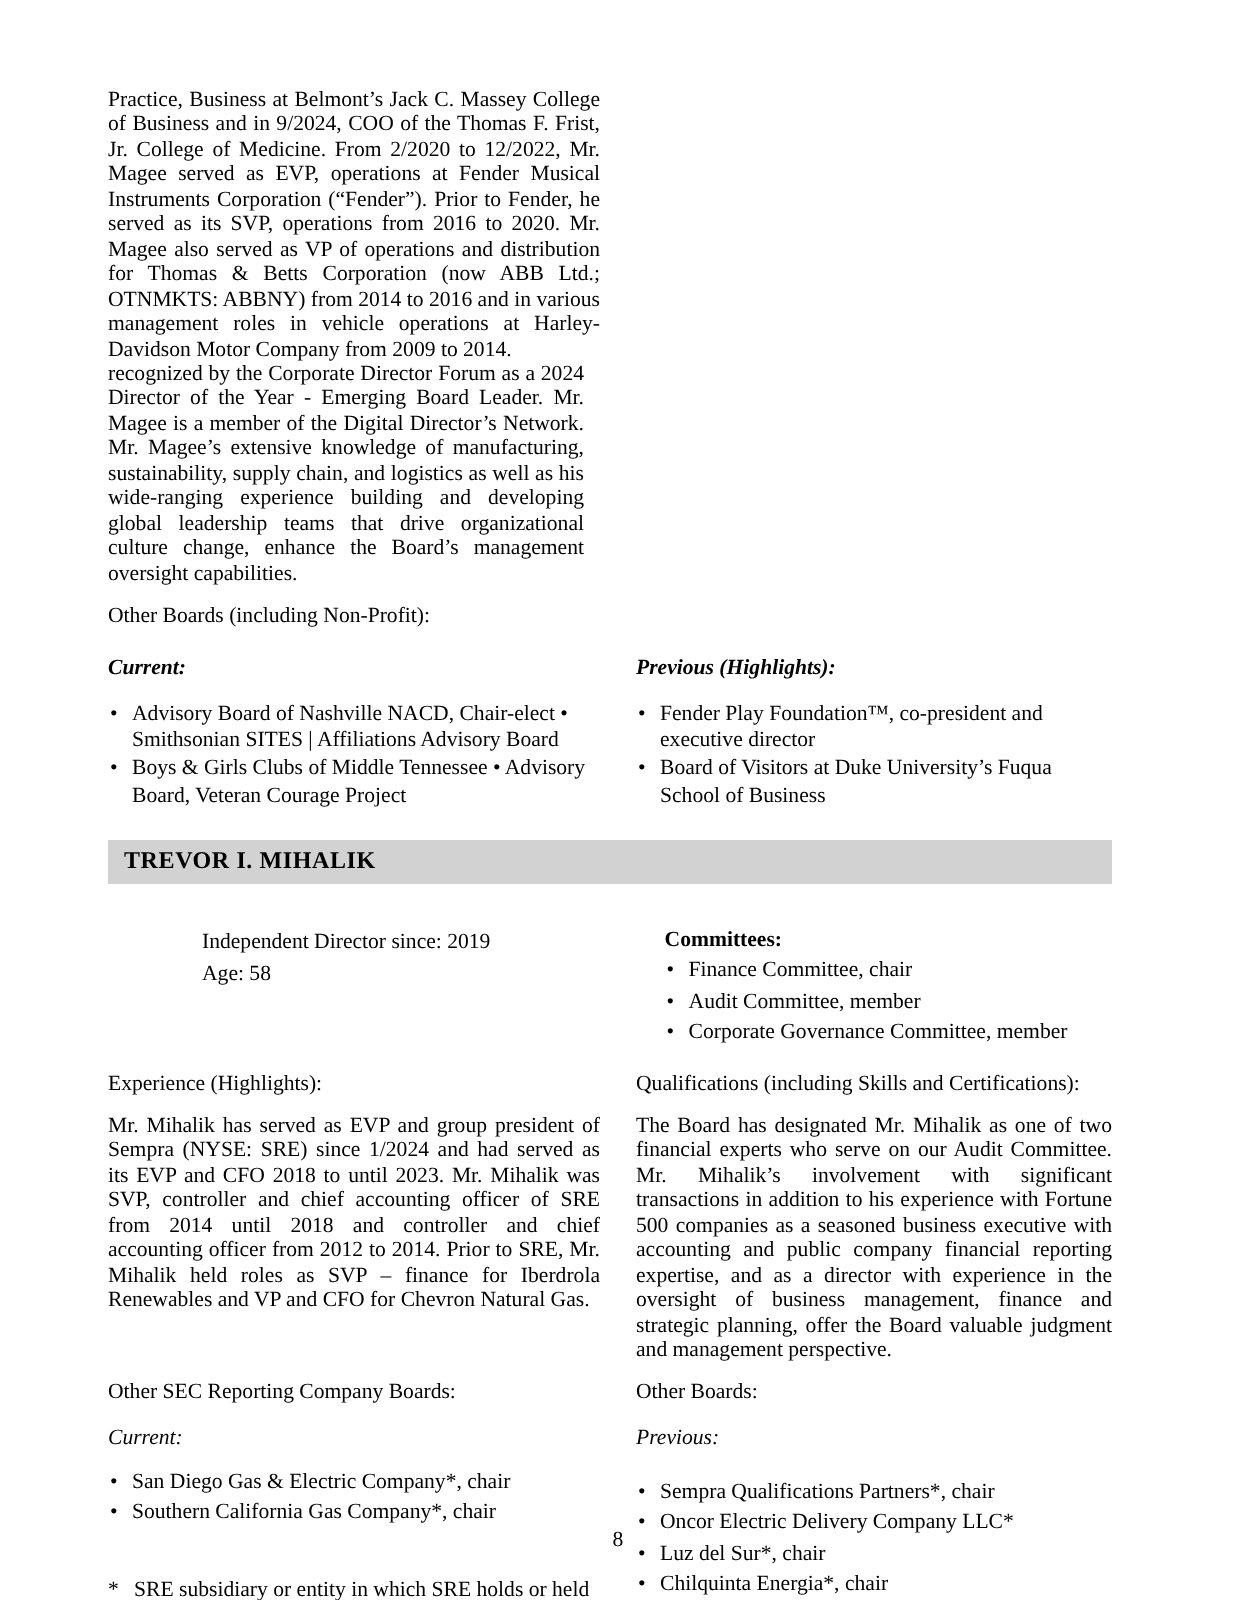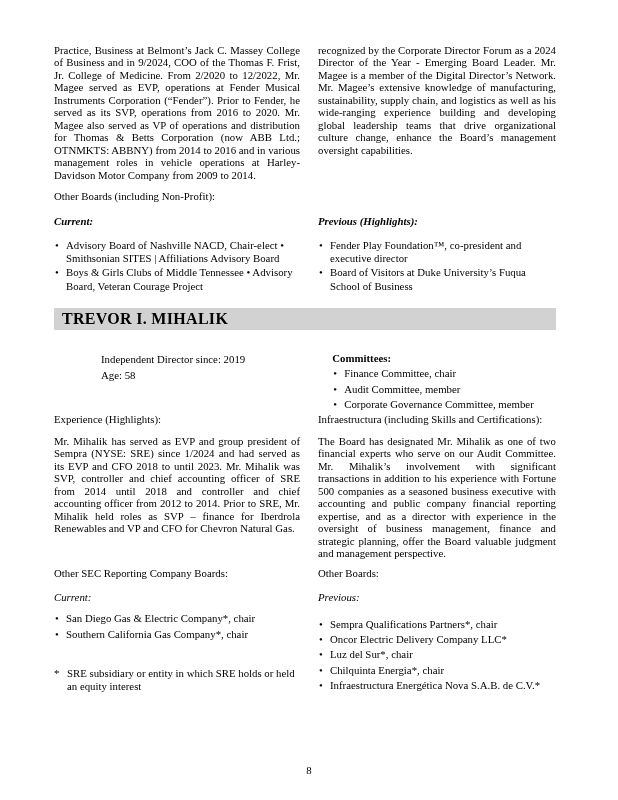--- a/index.html
+++ b/index.html
@@ -9,37 +9,37 @@
     font-family:"Liberation Serif", serif; overflow:hidden; position:relative;
   }
   .content { position:absolute; left:54px; top:0; width:502px; font-size:10.8px; }
   .cols { display:flex; justify-content:space-between; }
   .col-l { width:246px; }
   .col-r { width:238px; }
   .para { text-align:justify; line-height:12.45px; }
   .h-bold { font-weight:normal; line-height:12.5px; }
   .label-bi { font-weight:bold; font-style:italic; line-height:12.5px; }
   .label-i { font-style:italic; line-height:12.5px; }
-  .row-bio { margin-top:44px; }
+  .row-bio { margin-top:44px;flex-direction:column; }
   .mt-obh { margin-top:9px; }
   .mt-labels { margin-top:13px; }
   .mt-bullets { margin-top:11px; }
   ul.blist { margin:0; padding:0; list-style:none; }
   ul.blist li { position:relative; padding-left:12px; line-height:13.2px; margin-bottom:1px; }
   ul.blist li::before { content:"\2022"; position:absolute; left:1px; }
   ul.single li { line-height:15.4px; margin-bottom:0; }
   .namebar {
     margin-top:14px; height:22px; background:#d2d2d2;
     display:flex; align-items:center; padding-left:8px;
-    font-weight:bold; font-size:16px; letter-spacing:0.3px;
+    font-weight:bold; font-size:12px; letter-spacing:0.3px;
   }
   .mt-info { margin-top:21px;margin-left:47px; }
   .info-line { line-height:16.5px; }
   .committees-h { font-weight:bold; line-height:15.4px; }
-  .mt-heads { margin-top:1px; }
+  .mt-heads { margin-top:11px; }
   .mt-paras { margin-top:9px; }
   .mt-boards { margin-top:8px; }
   .mt-labels2 { margin-top:11px; }
   .mt-bullets2 { margin-top:8px;align-items:flex-end; }
   .footnote { margin-top:25px; position:relative; padding-left:13px; line-height:13.2px; }
   .footnote .mark { position:absolute; left:0; }
   .pagenum { position:absolute; top:764px; left:0; width:618px; text-align:center; font-size:10.8px; }
 </style>
 </head>
 <body>
@@ -83,21 +83,21 @@
       <ul class="blist single">
         <li>Finance Committee, chair</li>
         <li>Audit Committee, member</li>
         <li>Corporate Governance Committee, member</li>
       </ul>
     </div>
   </div>
 
   <div class="cols mt-heads">
     <div class="col-l h-bold">Experience (Highlights):</div>
-    <div class="col-r h-bold">Infraestructura (including Skills and Certifications):</div>
+    <div class="col-r h-bold">Qualifications (including Skills and Certifications):</div>
   </div>
 
   <div class="cols mt-paras">
     <div class="col-l para">Mr. Mihalik has served as EVP and group president of Sempra (NYSE: SRE) since 1/2024 and had served as its EVP and CFO 2018 to until 2023. Mr. Mihalik was SVP, controller and chief accounting officer of SRE from 2014 until 2018 and controller and chief accounting officer from 2012 to 2014. Prior to SRE, Mr. Mihalik held roles as SVP – finance for Iberdrola Renewables and VP and CFO for Chevron Natural Gas.</div>
     <div class="col-r para">The Board has designated Mr. Mihalik as one of two financial experts who serve on our Audit Committee. Mr. Mihalik’s involvement with significant transactions in addition to his experience with Fortune 500 companies as a seasoned business executive with accounting and public company financial reporting expertise, and as a director with experience in the oversight of business management, finance and strategic planning, offer the Board valuable judgment and management perspective.</div>
   </div>
 
   <div class="cols mt-boards">
     <div class="col-l h-bold">Other SEC Reporting Company Boards:</div>
     <div class="col-r h-bold">Other Boards:</div>

